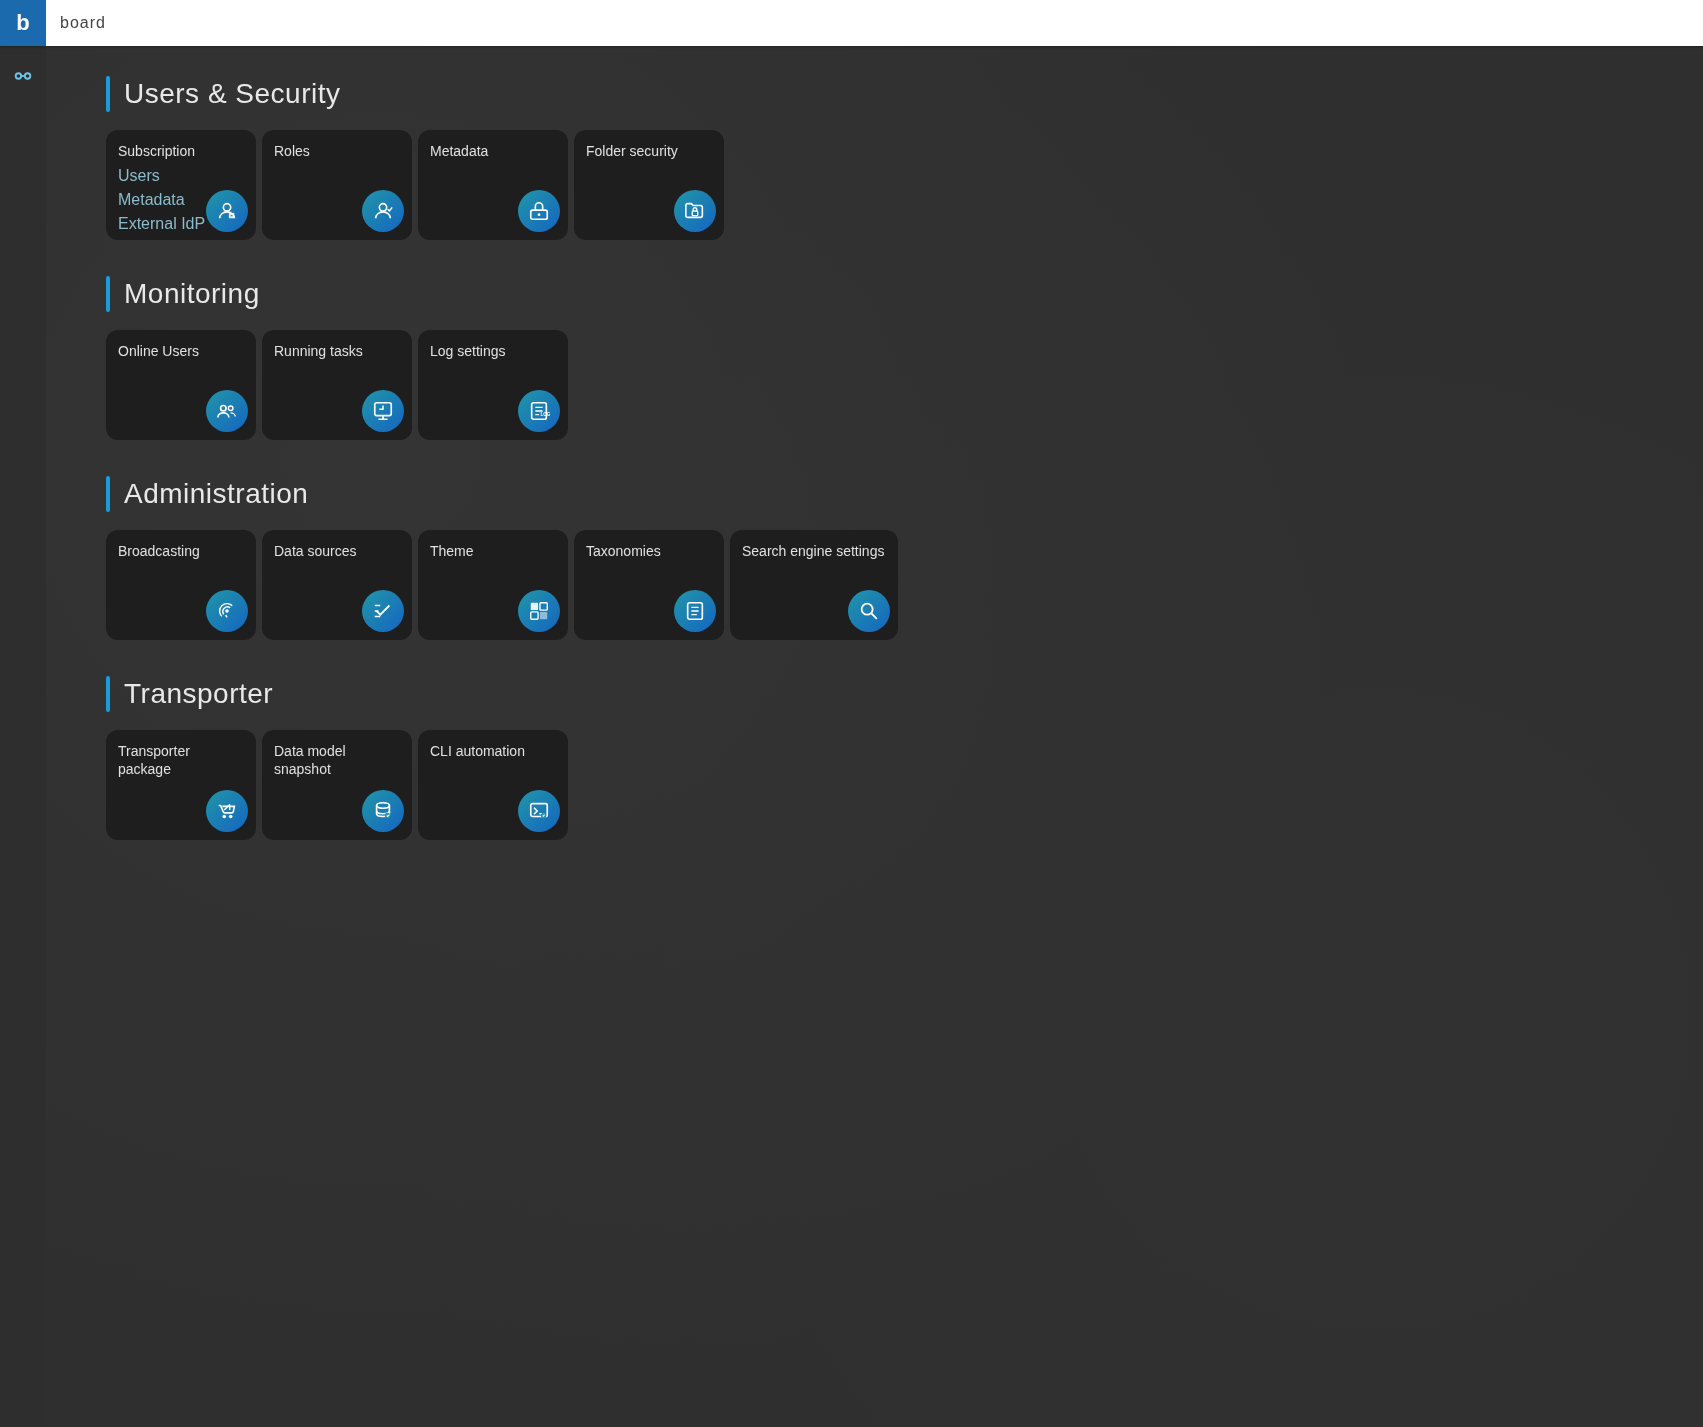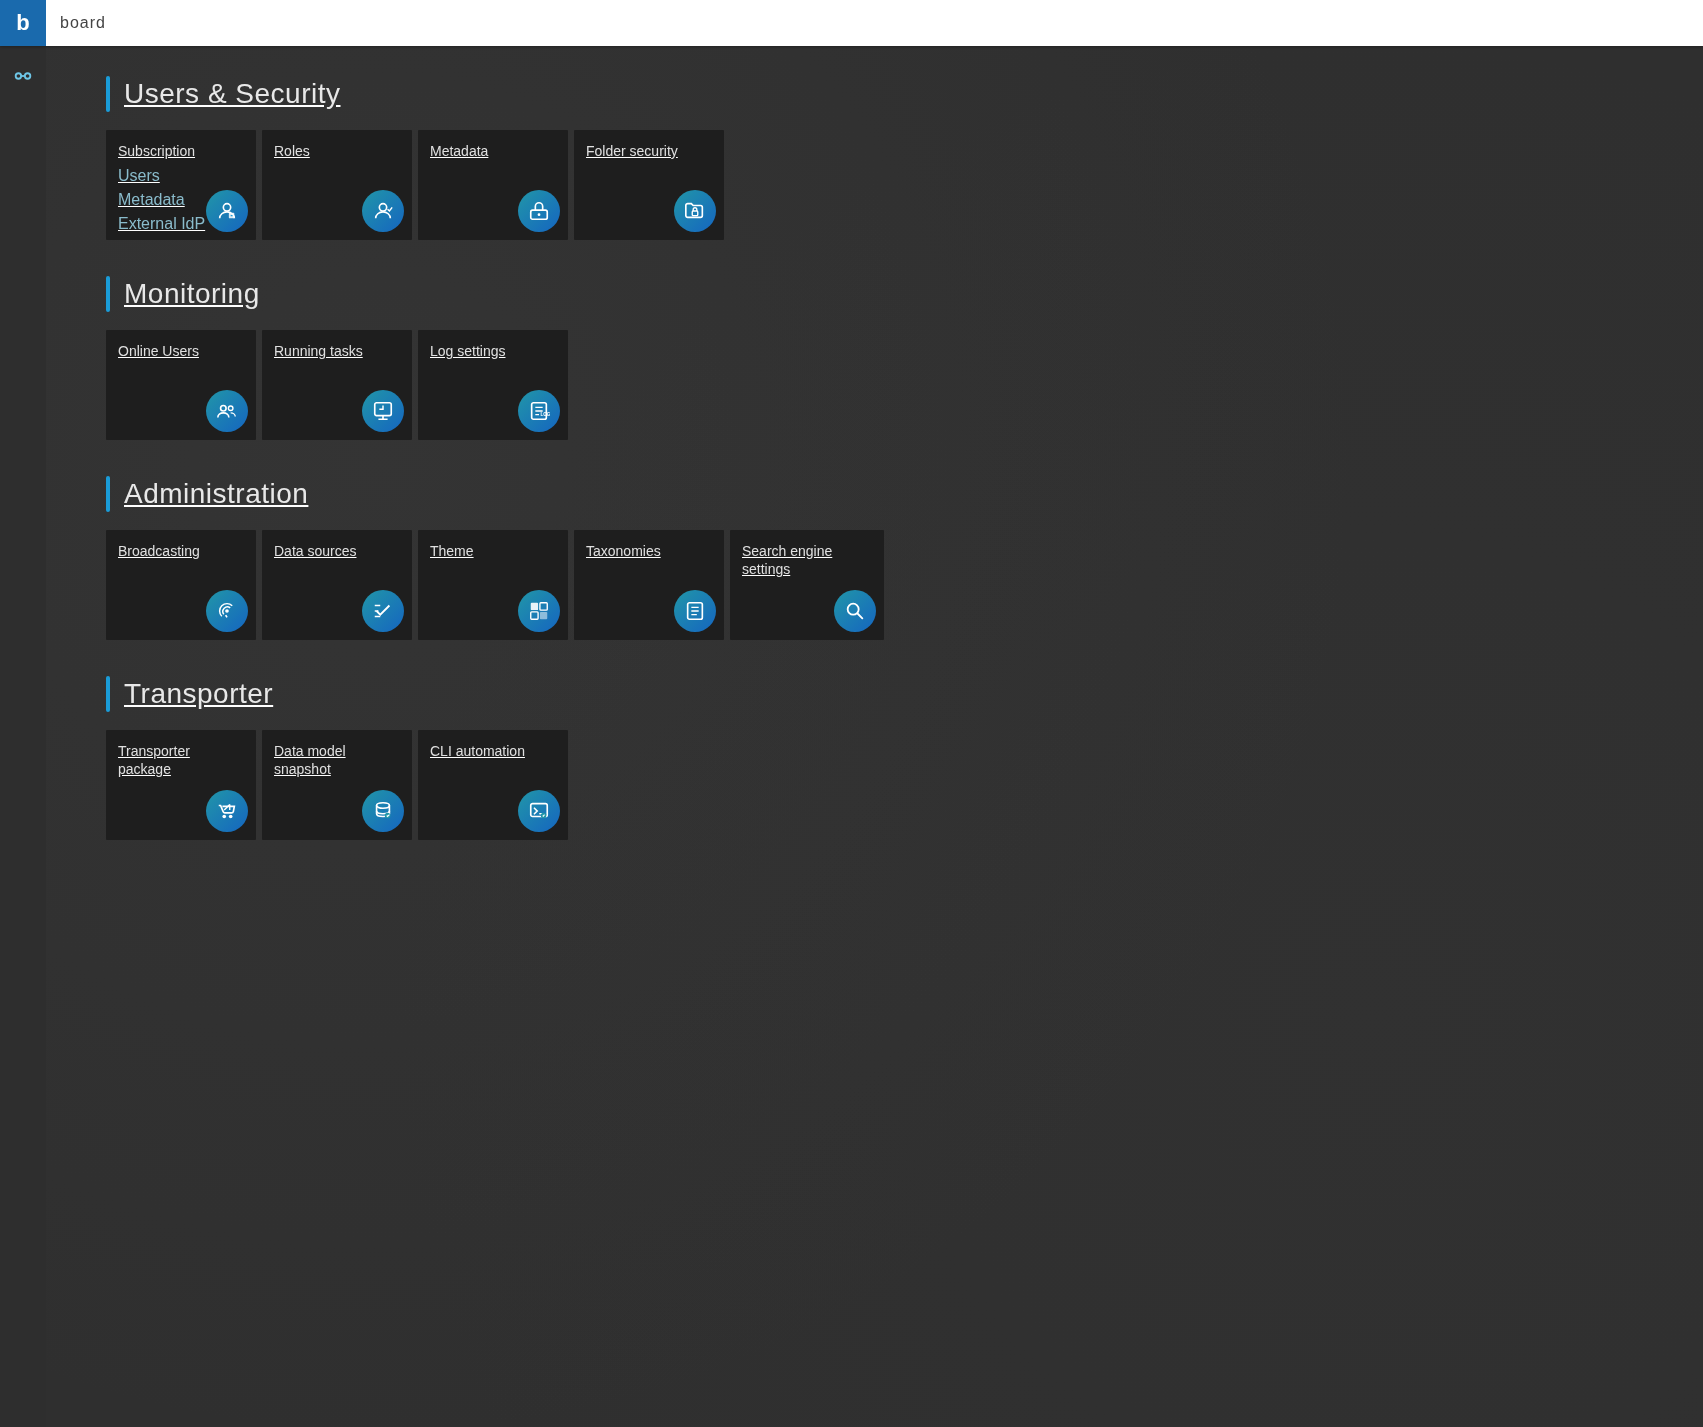--- a/index.html
+++ b/index.html
@@ -78,21 +78,20 @@
     .main {
       margin-top: 46px;
       margin-left: 46px;
       padding: 30px 40px 20px 60px;
       background: rgba(0,0,0,0.18);
       min-height: calc(1427px - 46px);
       
       background-image:
         radial-gradient(circle at 20% 30%, rgba(80,80,80,0.15) 0%, transparent 60%),
         radial-gradient(circle at 80% 70%, rgba(60,60,60,0.15) 0%, transparent 60%);
-      text-decoration: underline;
     }
 
     
     .section {
       margin-bottom: 36px;
     }
     .section-title {
       display: flex;
       align-items: center;
       margin-bottom: 18px;
@@ -114,21 +113,21 @@
     
     .cards-row {
       display: flex;
       flex-wrap: wrap;
       gap: 6px;
     }
 
     
     .card {
       background: #1e1e1e;
-      border-radius: 1px;
+      border-radius: 12px;
       width: 150px;
       height: 110px;
       padding: 12px 12px 0 12px;
       position: relative;
       cursor: pointer;
       overflow: hidden;
       flex-shrink: 0;
     }
     .card-title {
       font-size: 14px;
@@ -341,21 +340,21 @@
         <div class="card-icon-wrap">
           <svg viewBox="0 0 24 24">
             <rect x="4" y="3" width="16" height="18" rx="2" fill="none" stroke="#fff" stroke-width="1.8"></rect>
             <line x1="8" y1="8" x2="16" y2="8" stroke="#fff" stroke-width="1.5"></line>
             <line x1="8" y1="12" x2="16" y2="12" stroke="#fff" stroke-width="1.5"></line>
             <line x1="8" y1="16" x2="14" y2="16" stroke="#fff" stroke-width="1.5"></line>
           </svg>
         </div>
       </div>
 
-      <div class="card" style="width:154px;">
+      <div class="card" style="width:168px;">
         <div class="card-title">Search engine settings</div>
         <div class="card-icon-wrap">
           <svg viewBox="0 0 24 24">
             <circle cx="10" cy="10" r="6" fill="none" stroke="#fff" stroke-width="2"></circle>
             <line x1="15" y1="15" x2="20" y2="20" stroke="#fff" stroke-width="2" stroke-linecap="round"></line>
           </svg>
         </div>
       </div>
     </div>
   </div>

